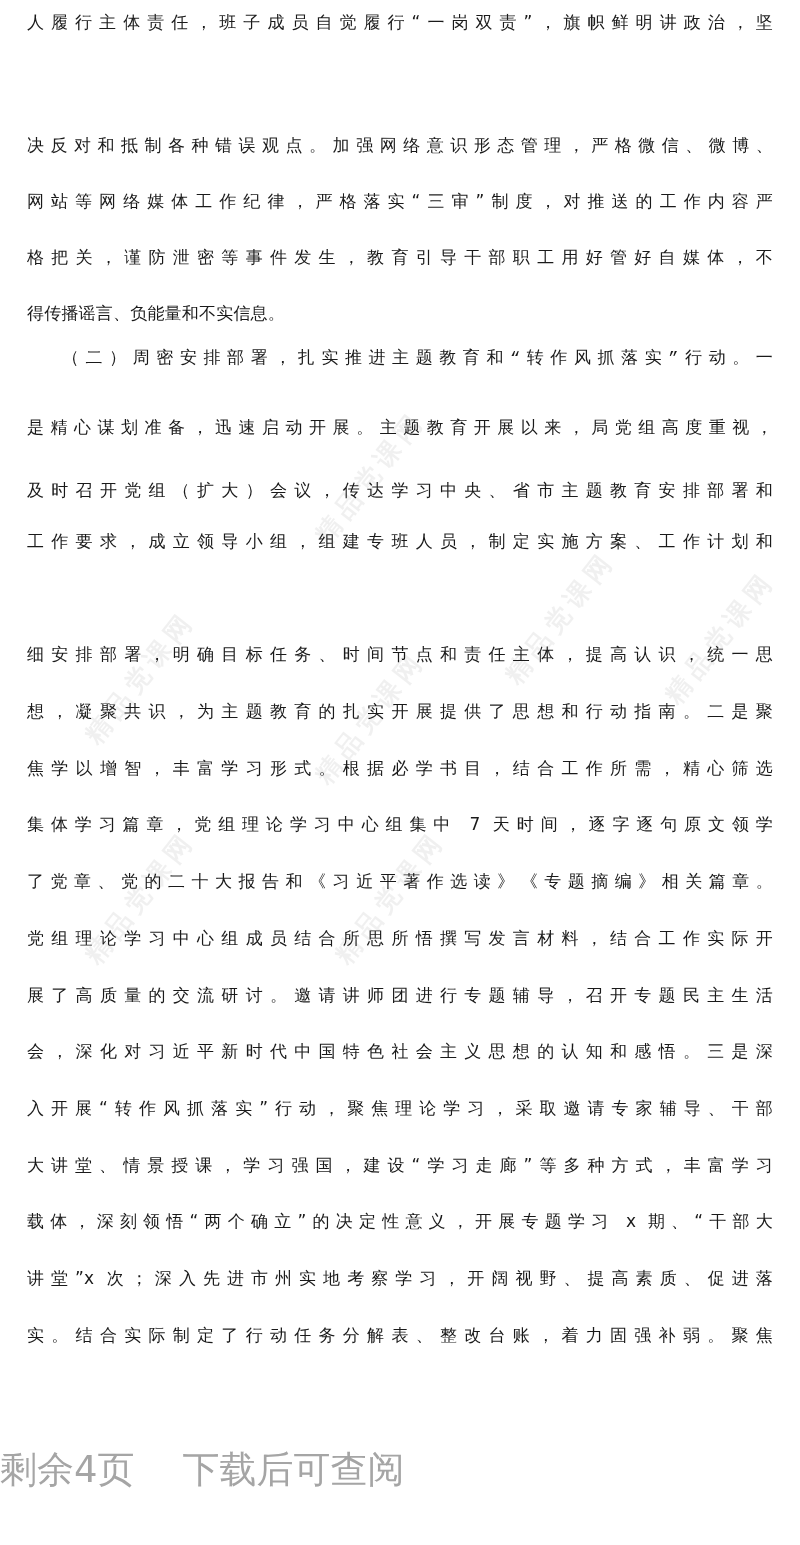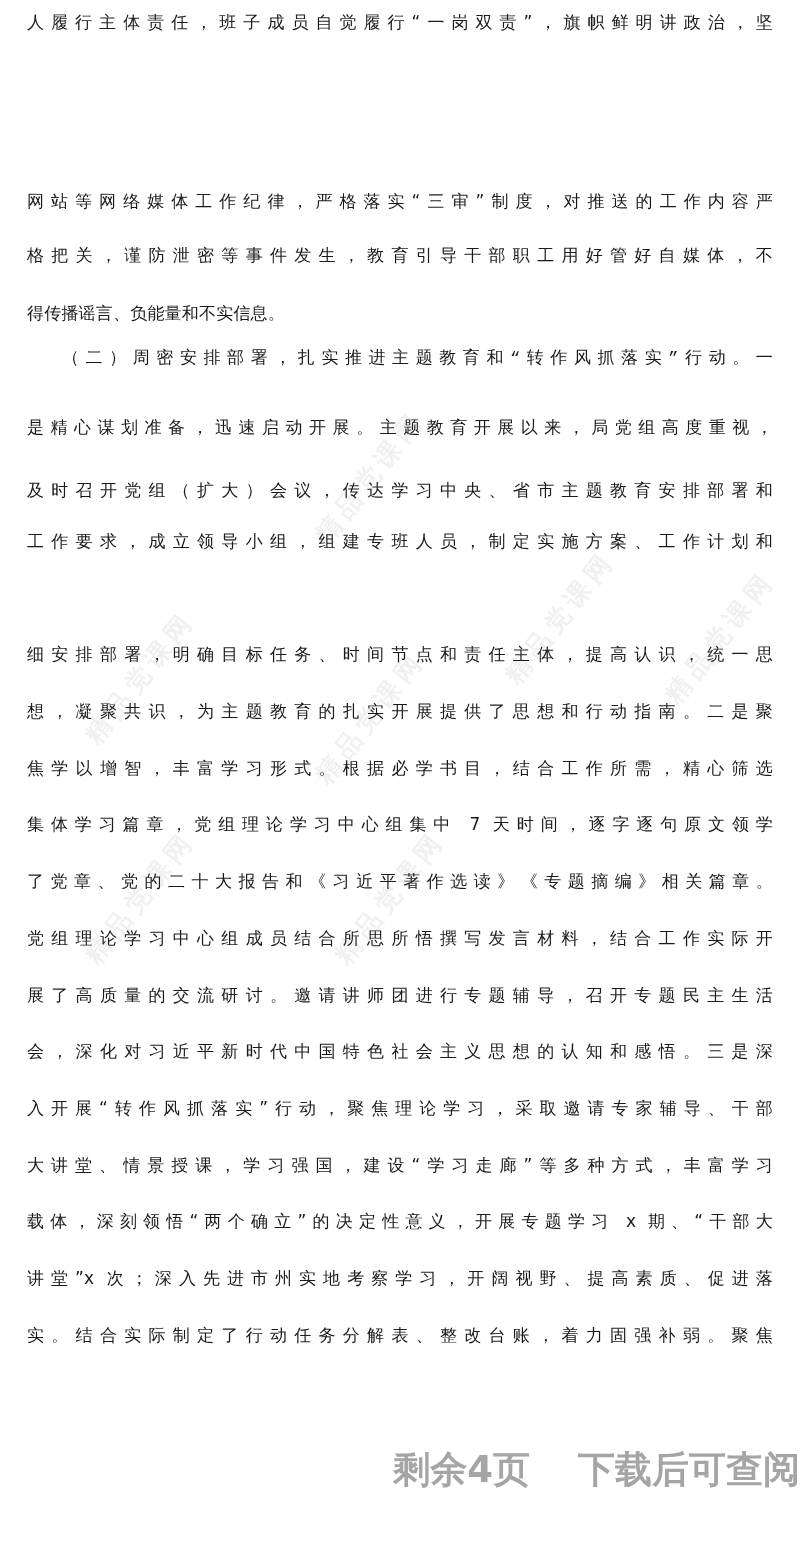--- a/index.html
+++ b/index.html
@@ -52,23 +52,23 @@
     z-index: 1;
     pointer-events: none;
     font-weight: bold;
   }
   .banner {
     position: absolute;
     left: 0;
     width: 800px;
     top: 1442px;
     height: 56px;
-    text-align: right;
+    text-align: left;
     font-size: 37px;
-    font-weight: bold;
+    font-weight: normal;
     color: #a5a5a5;
     line-height: 56px;
     z-index: 2;
   }
   .banner span {
     display: inline-block;
   }
   .banner .gap {
     width: 48px;
   }
@@ -80,22 +80,23 @@
 
   <div class="watermark" style="left:60px; top:660px;">精品党课网</div>
   <div class="watermark" style="left:290px; top:460px;">精品党课网</div>
   <div class="watermark" style="left:480px; top:600px;">精品党课网</div>
   <div class="watermark" style="left:640px; top:620px;">精品党课网</div>
   <div class="watermark" style="left:290px; top:700px;">精品党课网</div>
   <div class="watermark" style="left:60px; top:880px;">精品党课网</div>
   <div class="watermark" style="left:310px; top:880px;">精品党课网</div>
 
   <div class="line" style="top:6px;">人履行主体责任，班子成员自觉履行“一岗双责”，旗帜鲜明讲政治，坚</div>
+  <div class="line" style="top:129px;">决反对和抵制各种错误观点。加强网络意识形态管理，严格微信、微博、</div>
   <div class="line" style="top:185px;">网站等网络媒体工作纪律，严格落实“三审”制度，对推送的工作内容严</div>
-  <div class="line" style="top:241px;font-family:Liberation Mono, monospace;">格把关，谨防泄密等事件发生，教育引导干部职工用好管好自媒体，不</div>
+  <div class="line" style="top:241px;">格把关，谨防泄密等事件发生，教育引导干部职工用好管好自媒体，不</div>
   <div class="line last" style="top:297px;">得传播谣言、负能量和不实信息。</div>
 
   <div class="line indent" style="top:343px; left:62px; width:711px;font-family:Liberation Mono, monospace;">（二）周密安排部署，扎实推进主题教育和“转作风抓落实”行动。一</div>
   <div class="line" style="top:411px;">是精心谋划准备，迅速启动开展。主题教育开展以来，局党组高度重视，</div>
   <div class="line" style="top:468px;margin-top:6px;">及时召开党组（扩大）会议，传达学习中央、省市主题教育安排部署和</div>
   <div class="line" style="top:525px;">工作要求，成立领导小组，组建专班人员，制定实施方案、工作计划和</div>
   <div class="line" style="top:638px;">细安排部署，明确目标任务、时间节点和责任主体，提高认识，统一思</div>
   <div class="line" style="top:695px;">想，凝聚共识，为主题教育的扎实开展提供了思想和行动指南。二是聚</div>
   <div class="line" style="top:752px;">焦学以增智，丰富学习形式。根据必学书目，结合工作所需，精心筛选</div>
   <div class="line" style="top:808px;">集体学习篇章，党组理论学习中心组集中 7 天时间，逐字逐句原文领学</div>

